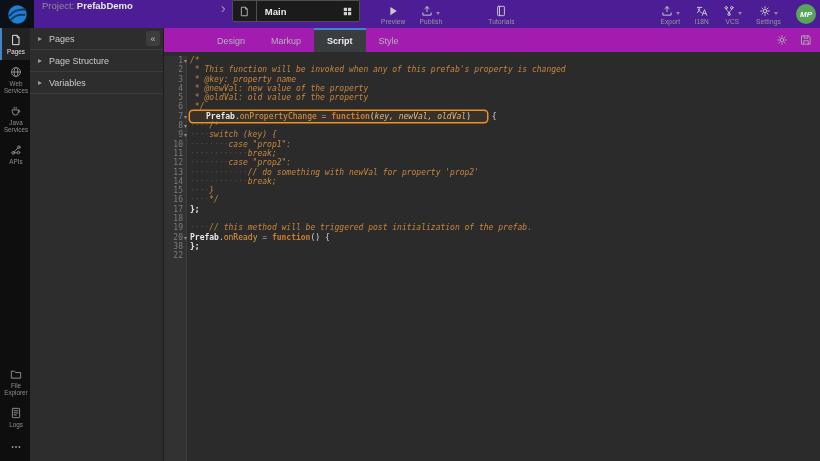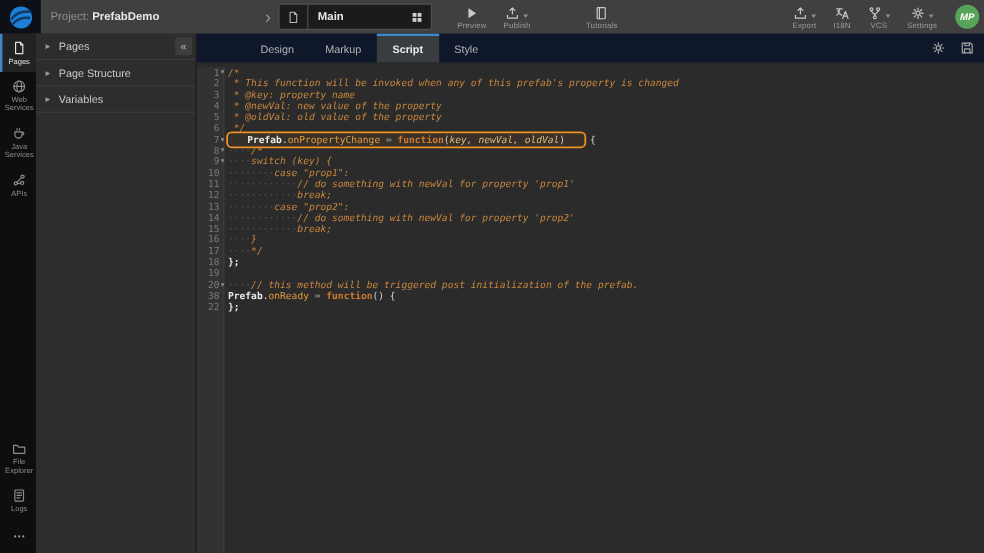--- a/index.html
+++ b/index.html
@@ -1,20 +1,20 @@
 <!DOCTYPE html>
 <html style="--accent: #3f88c5; --hl: #ef9226;"><head>
 <meta charset="utf-8">
 <style>
   * { margin:0; padding:0; box-sizing:border-box; }
   html,body { width:820px; height:461px; overflow:hidden; background:#2b2b2b;
     font-family:"Liberation Sans", sans-serif; -webkit-font-smoothing:antialiased; }
 
   
-  .topbar { position:relative; height:28px; background:#404040; display:flex; align-items:center; color:#bdbdbd; }
+  .topbar { position:relative; height:28px; background:#4c1d95; display:flex; align-items:flex-start; color:#bdbdbd; }
   .logo-box { width:34px; height:28px; display:flex; align-items:center; justify-content:center; background:#0d1117; }
   .logo-box svg { width:21px; height:21px; }
   .proj { margin-left:8px; font-size:9.5px; color:#8f8f8f; }
   .proj b { color:#e8e8e8; font-weight:bold; }
   .crumb-chev { margin-left:88px; font-size:15px; color:#9a9a9a; line-height:1; }
   .page-sel { margin-left:6px; height:22px; width:128px; display:flex; align-items:center;
     border:1px solid #4f4f4f; border-radius:2px; background:#1b1b1b; }
   .page-sel .cell-ic { width:24px; height:100%; display:flex; align-items:center; justify-content:center;
     border-right:1px solid #4f4f4f; color:#b9b9b9; }
   .page-sel .cell-ic svg { width:11px; height:11px; }
@@ -51,21 +51,21 @@
   .panel { width:134px; background:#2d2d2d; position:relative; border-right:1px solid #1c1c1c; }
   .panel-row { height:22px; display:flex; align-items:center; padding-left:8px;
     border-bottom:1px solid #3b3b3b; color:#cbcbcb; font-size:9px; cursor:pointer; }
   .panel-row .caret { color:#9a9a9a; font-size:8px; margin-right:7px; }
   .collapse-btn { position:absolute; top:3px; right:3px; width:14px; height:15px; background:#3d3d3d;
     color:#bdbdbd; font-size:9px; display:flex; align-items:center; justify-content:center;
     border-radius:2px; cursor:pointer; }
 
   
   .main { flex:1; display:flex; flex-direction:column; background:#2b2b2b; }
-  .tabbar { height:24px; background:#0f172a; display:flex; align-items:stretch; padding-left:40px; position:relative; }
+  .tabbar { height:24px; background:#a21caf; display:flex; align-items:stretch; padding-left:40px; position:relative; }
   .tab { padding:0 13px; display:flex; align-items:center; font-size:9px; color:#b4b4b4;
     border-top:2px solid transparent; cursor:pointer; }
   .tab.active { background:#3a3d40; color:#ececec; border-top-color:var(--accent); font-weight:bold; }
   .tab-icons { position:absolute; right:8px; top:0; height:24px; display:flex; align-items:center; gap:12px; color:#a9a9a9; }
   .tab-icons svg { width:12px; height:12px; cursor:pointer; }
 
   
   .editor { flex:1; display:flex; font-family:"DejaVu Sans Mono", monospace; font-size:8px; padding-top:4px; }
   .gutter { width:23px; background:#323232; border-right:1px solid #3d3d3d; }
   .g-line { height:9.3px; line-height:9.3px; text-align:right; padding-right:2px; color:#7b7b7b;
@@ -346,21 +346,20 @@
           <div class="code-line"><span class="com">/*</span></div>
           <div class="code-line"><span class="com"> * This function will be invoked when any of this prefab's property is changed</span></div>
           <div class="code-line"><span class="com"> * @key: property name</span></div>
           <div class="code-line"><span class="com"> * @newVal: new value of the property</span></div>
           <div class="code-line"><span class="com"> * @oldVal: old value of the property</span></div>
           <div class="code-line"><span class="com"> */</span></div>
           <div class="code-line"><span class="hl-box"><span class="plnb">Prefab</span><span class="pln">.</span><span class="mth">onPropertyChange</span><span class="op"> = </span><span class="kw">function</span><span class="pln">(</span><span class="prm">key, newVal, oldVal</span><span class="pln">)</span></span><span class="pln"> {</span></div>
           <div class="code-line"><span class="ws">····</span><span class="com">/*</span></div>
           <div class="code-line"><span class="ws">····</span><span class="com">switch (key) {</span></div>
           <div class="code-line"><span class="ws">········</span><span class="com">case "prop1":</span></div>
-          <div class="code-line"><span class="ws">············</span><span class="com">// do something with newVal for property 'prop1'</span></div>
           <div class="code-line"><span class="ws">············</span><span class="com">break;</span></div>
           <div class="code-line"><span class="ws">········</span><span class="com">case "prop2":</span></div>
           <div class="code-line"><span class="ws">············</span><span class="com">// do something with newVal for property 'prop2'</span></div>
           <div class="code-line"><span class="ws">············</span><span class="com">break;</span></div>
           <div class="code-line"><span class="ws">····</span><span class="com">}</span></div>
           <div class="code-line"><span class="ws">····</span><span class="com">*/</span></div>
           <div class="code-line"><span class="plnb">};</span></div>
           <div class="code-line"></div>
           <div class="code-line"><span class="ws">····</span><span class="com">// this method will be triggered post initialization of the prefab.</span></div>
           <div class="code-line"><span class="plnb">Prefab</span><span class="pln">.</span><span class="mth">onReady</span><span class="op"> = </span><span class="kw">function</span><span class="pln">() {</span></div>

